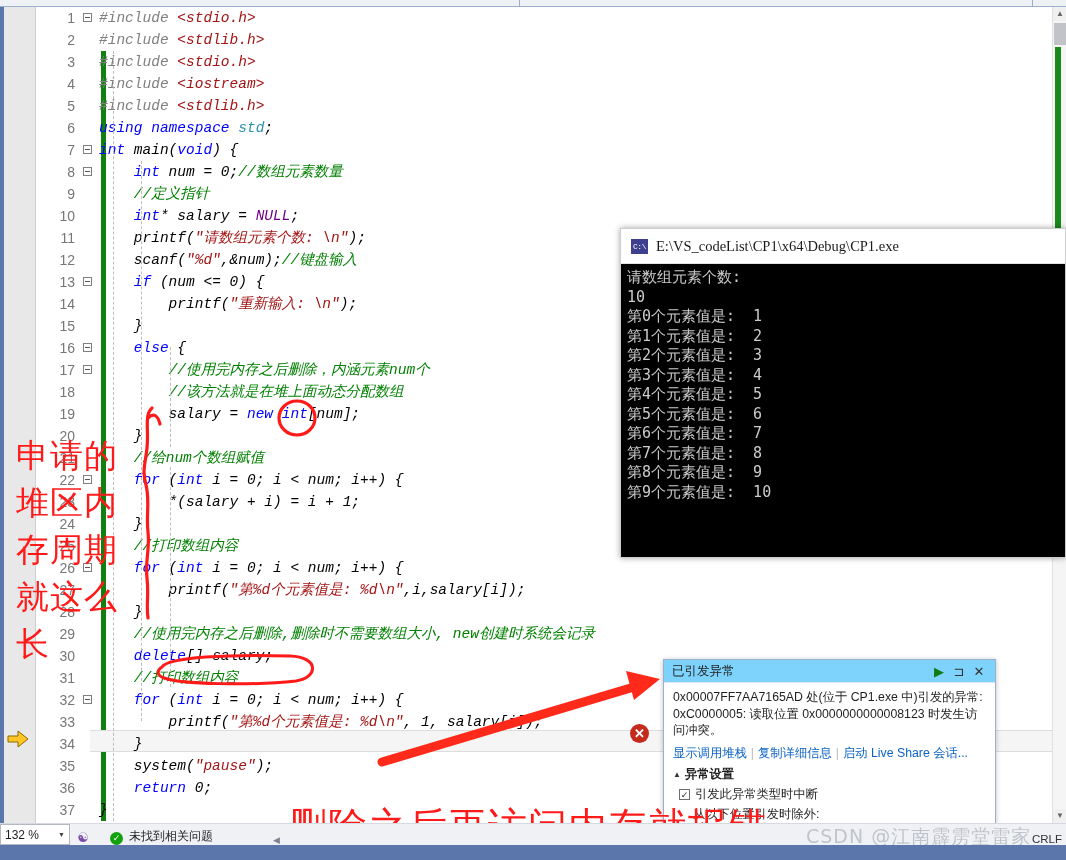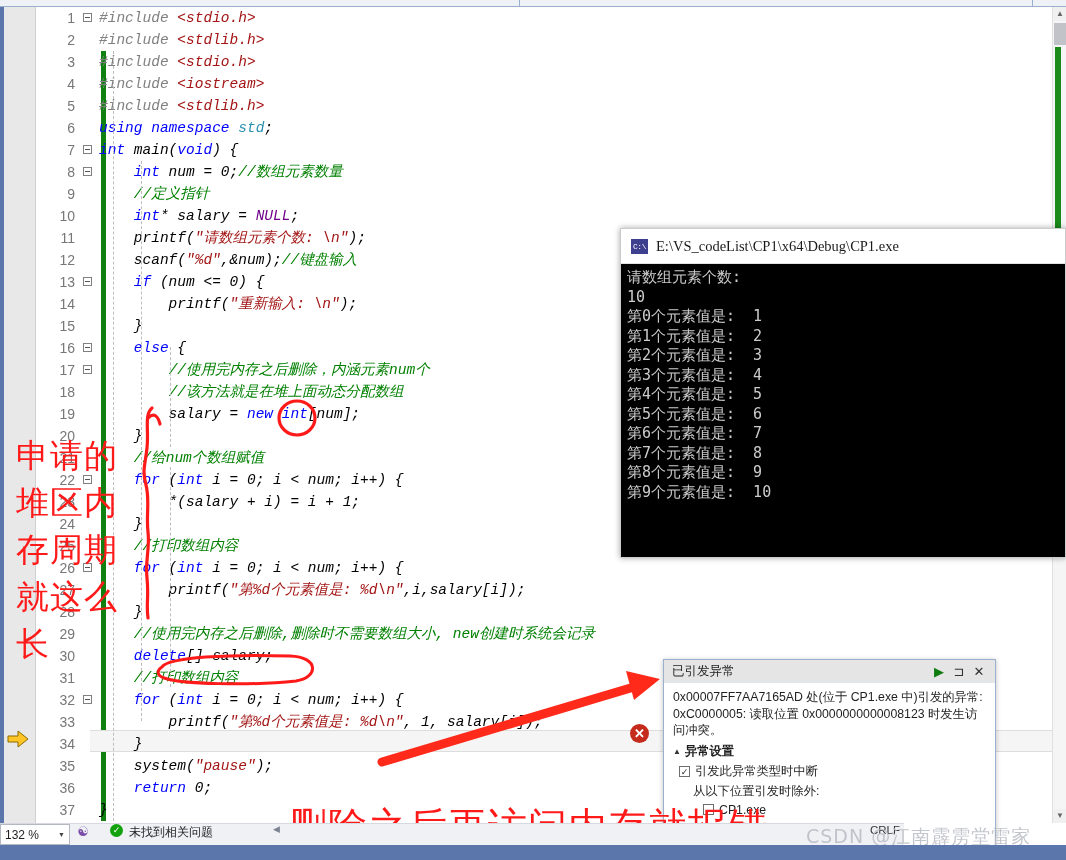--- a/index.html
+++ b/index.html
@@ -142,21 +142,21 @@
   }
 
   
   #exc-dialog {
     position:absolute; left:663px; top:659px; width:333px; height:201px;
     background:#ffffff; border:1px solid #9ab0cc;
     box-shadow:0 1px 5px rgba(0,0,0,.25);
     font-family:"Liberation Sans", sans-serif;
   }
   #exc-title {
-    height:23px; background:#e5e5e5; border-bottom:1px solid #dfe6ef;
+    height:23px; background:#7dd3fc; border-bottom:1px solid #dfe6ef;
     display:flex; align-items:center; padding:0 6px 0 8px;
   }
   #exc-title .t { font-size:12.5px; color:#1f1f1f; flex:1; }
   #exc-title .ico { width:20px; text-align:center; font-size:13px; color:#333; }
   #exc-title .ico.play { color:#107c10; }
   #exc-msg {
     padding:6px 9px 2px 9px; font-size:12.3px; color:#1f1f1f; line-height:16.5px;
   }
   #exc-links {
     padding:4px 9px 2px 9px; font-size:12.3px; color:#0b62c4;
@@ -202,23 +202,23 @@
   }
   #annot-bottom {
     left:288px; top:780px;
     font-size:39px; line-height:34px; letter-spacing:1px;
     white-space:nowrap;
   }
   svg.overlay { position:absolute; left:0; top:0; width:1066px; height:860px; pointer-events:none; }
 
   
   #status-bar {
-    position:absolute; left:0; top:823px; width:904px; height:22px;
+    position:absolute; left:0; top:823px; width:1066px; height:22px;
     background:#eff1f5; border-top:1px solid #d6d9df;
-    display:flex; align-items:flex-start;
+    display:flex; align-items:flex-end;
     font-size:12px; color:#1f1f1f;
   }
   #zoom-box {
     width:70px; height:21px; border:1px solid #b4b8c0; background:#ffffff;
     display:flex; align-items:center; justify-content:space-between;
     padding:0 4px; margin-left:0px;
   }
   #zoom-box .z { font-size:12px; }
   #zoom-box .car { font-size:7px; color:#444; }
   #status-bar .sb-icon { width:26px; text-align:center; color:#7a4ea8; font-size:13px; }
@@ -343,20 +343,23 @@
 <div id="err-glyph">✕</div>
 
 <div id="exc-dialog">
   <div id="exc-title">
     <div class="t">已引发异常</div>
     <div class="ico play">▶</div>
     <div class="ico">⊐</div>
     <div class="ico">✕</div>
   </div>
   <div id="exc-msg">0x00007FF7AA7165AD 处(位于 CP1.exe 中)引发的异常: 0xC0000005: 读取位置 0x0000000000008123 时发生访问冲突。</div>
+  <div id="exc-links">
+    <a>显示调用堆栈</a><span class="sep">|</span><a>复制详细信息</a><span class="sep">|</span><a>启动 Live Share 会话...</a>
+  </div>
   <div id="exc-settings">
     <div class="hdr">
       <span class="tri">▲</span>
       <span>异常设置</span>
     </div>
     <div class="row">
       <span class="cbx">✓</span>
       <span>引发此异常类型时中断</span>
     </div>
     <div class="row ind">

